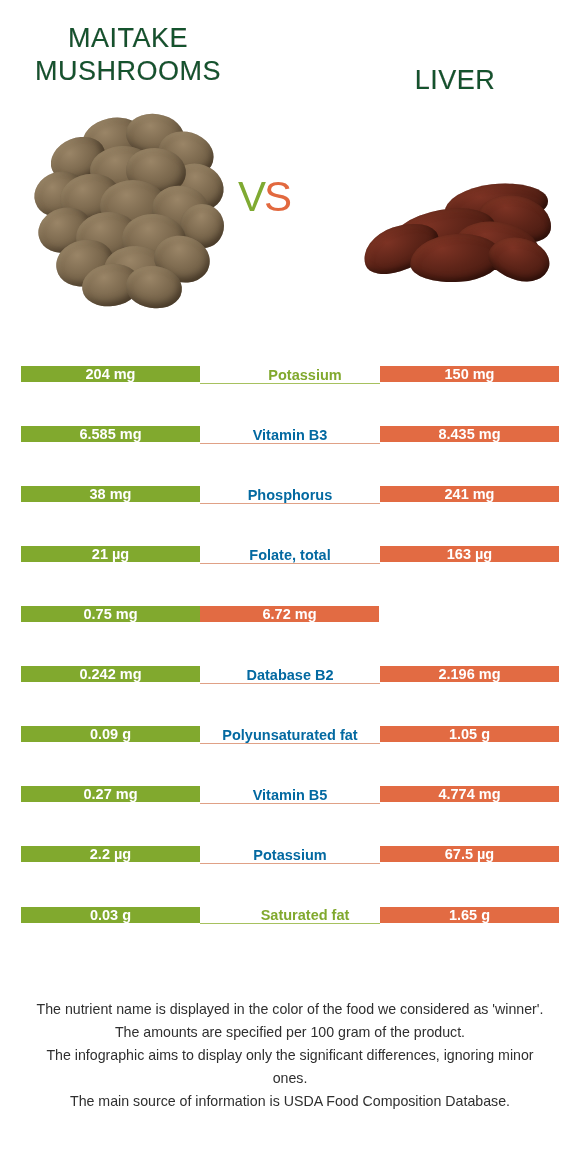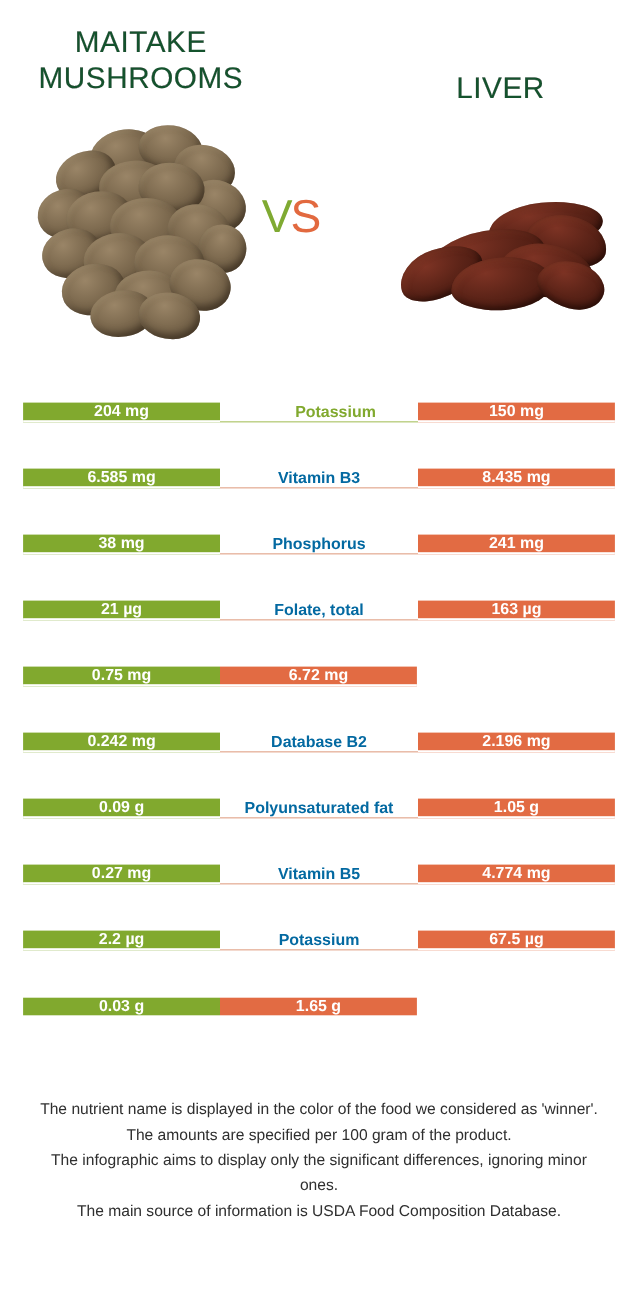--- a/index.html
+++ b/index.html
@@ -233,20 +233,21 @@
       <div class="cell cell-mid win-orange">Vitamin B5</div>
       <div class="cell cell-right">4.774 mg</div>
     </div>
     <div class="row">
       <div class="cell cell-left">2.2 µg</div>
       <div class="cell cell-mid win-orange">Potassium</div>
       <div class="cell cell-right">67.5 µg</div>
     </div>
     <div class="row">
       <div class="cell cell-left">0.03 g</div>
+      <div class="cell cell-mid win-green">Saturated fat</div>
       <div class="cell cell-right">1.65 g</div>
     </div>
   </div>
 
 <div class="footer">
   <div>The nutrient name is displayed in the color of the food we considered as 'winner'.</div>
   <div>The amounts are specified per 100 gram of the product.</div>
   <div>The infographic aims to display only the significant differences, ignoring minor ones.</div>
   <div>The main source of information is USDA Food Composition Database.</div>
 </div>

